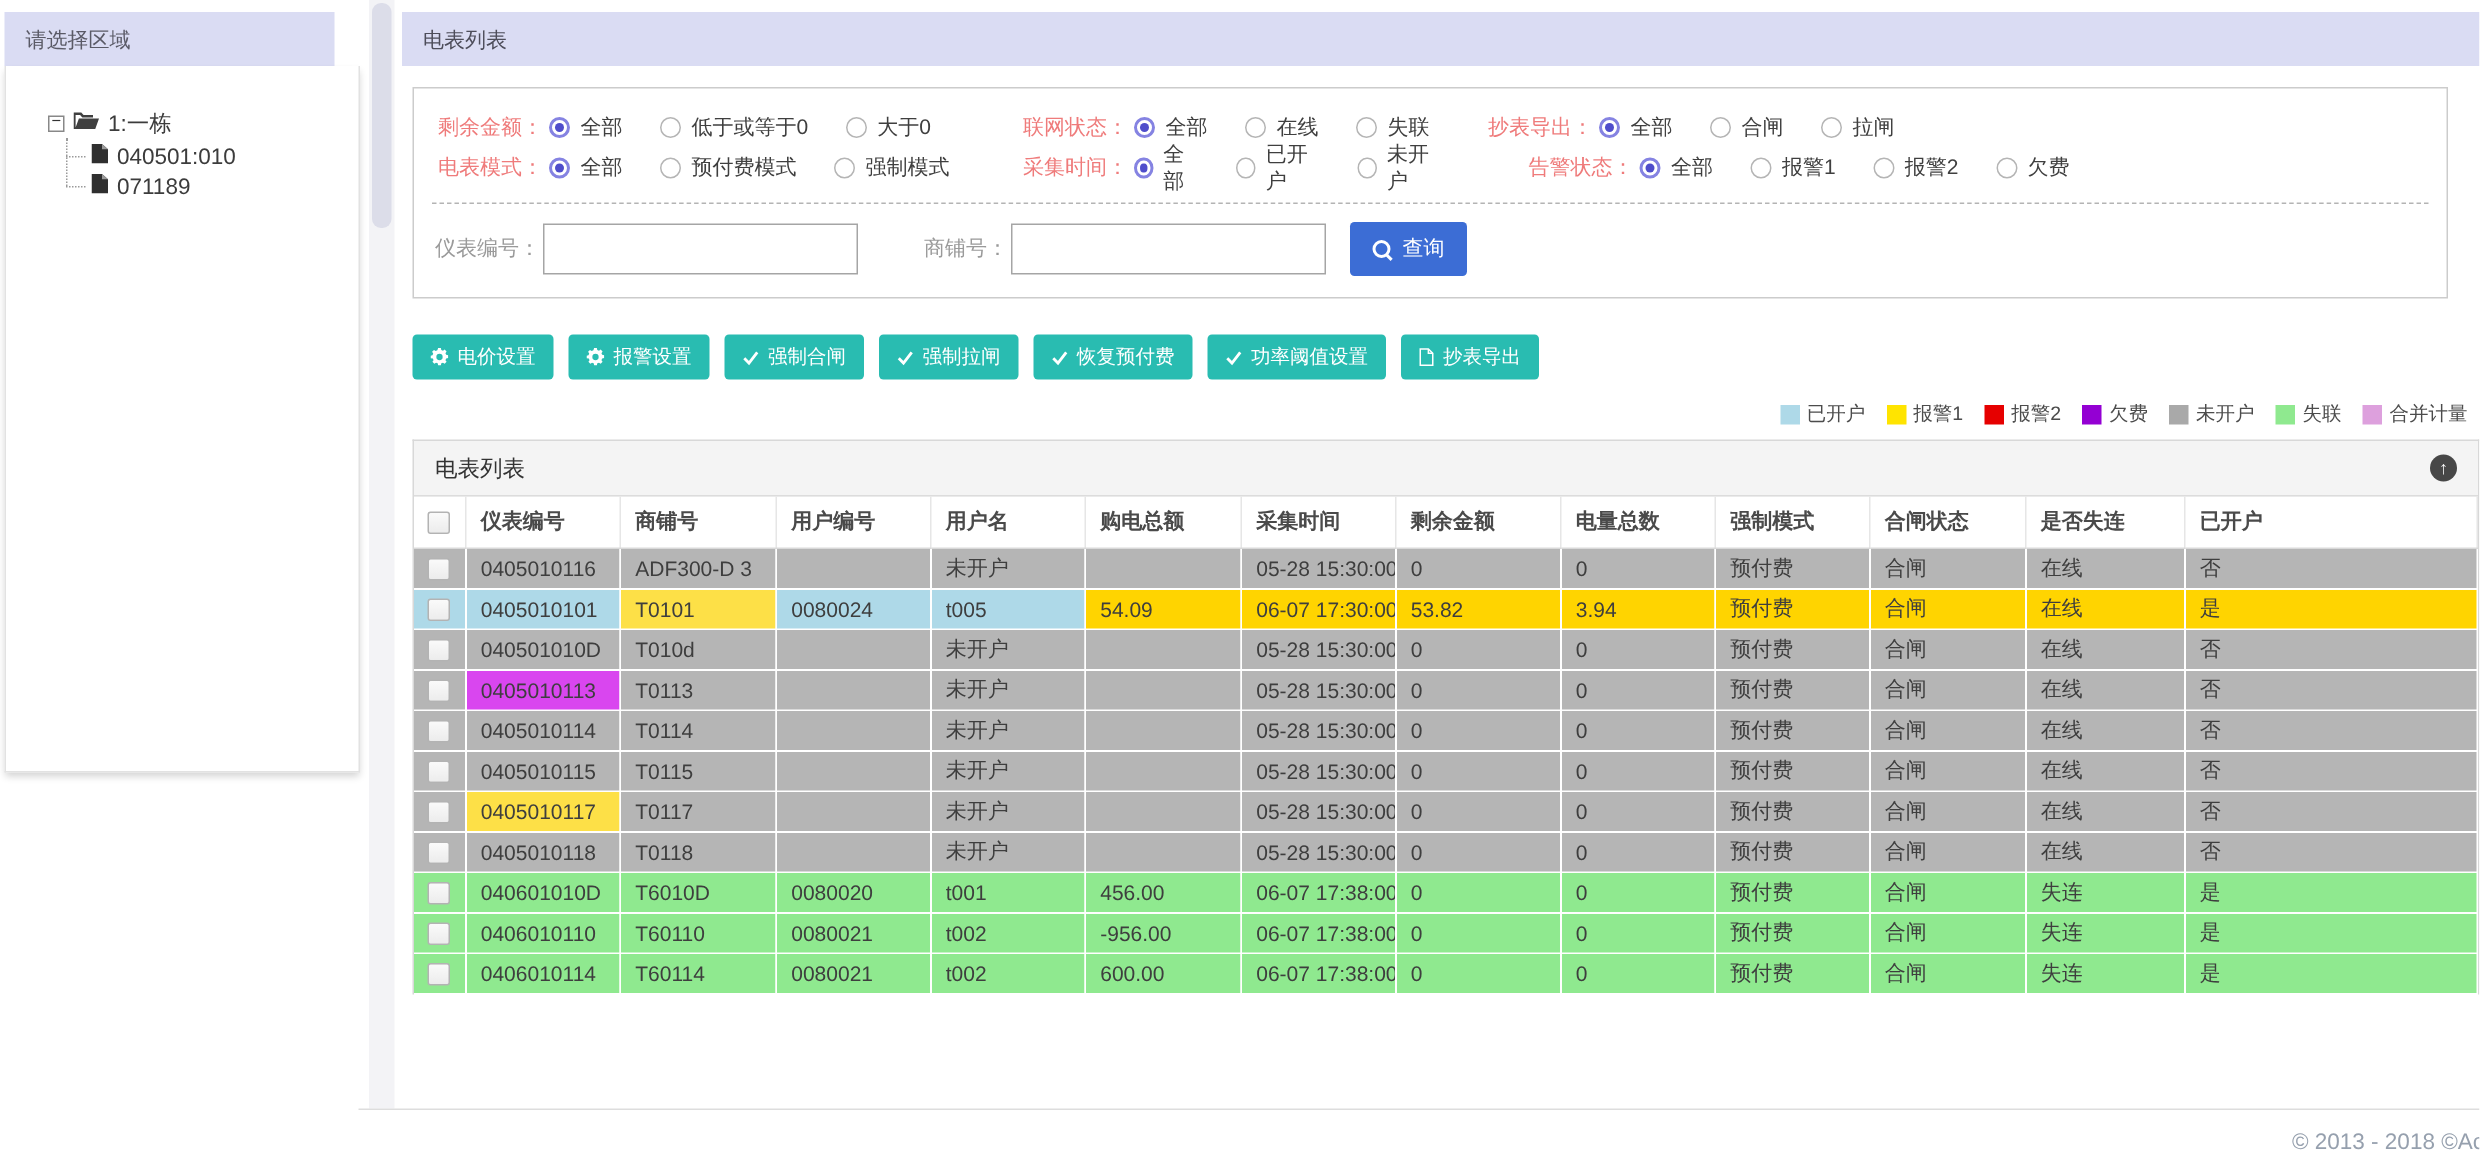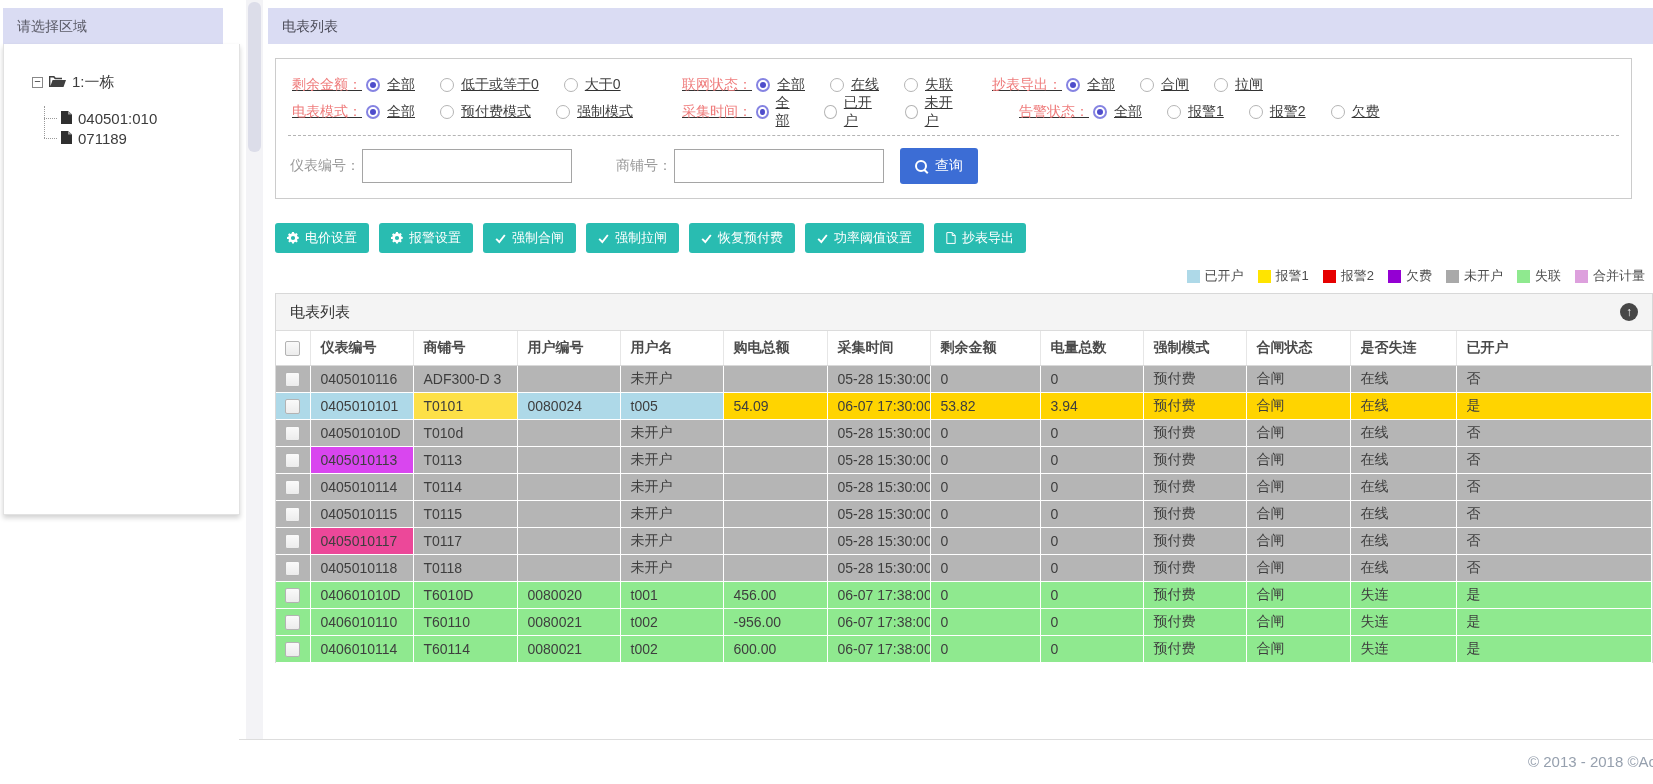--- a/index.html
+++ b/index.html
@@ -18,29 +18,29 @@
   .scroll-thumb{position:absolute;left:2px;top:2px;width:13px;height:150px;background:#dcdde9;border-radius:6px;}
   
   .sidebar-card{position:absolute;left:3px;top:44px;width:237px;height:471px;background:#fff;
     border:1px solid #e2e2e2;border-top:none;box-sizing:border-box;
     box-shadow:0 3px 5px rgba(0,0,0,.18);}
   .tree{padding:28px 0 0 28px;font-size:15px;color:#3c3c3c;}
   .tree-root{display:flex;align-items:center;gap:6px;height:20px;}
   .minusbox{width:11px;height:11px;border:1px solid #888;background:#fff;display:inline-flex;
     align-items:center;justify-content:center;font-size:11px;line-height:1;color:#333;box-sizing:border-box;}
   .minusbox::before{content:'−';margin-top:-1px;}
-  .tree-kids{margin-left:5px;position:relative;margin-top:16px;}
+  .tree-kids{margin-left:5px;position:relative;margin-top:2px;}
   .tree-kids::before{content:'';position:absolute;left:7px;top:-2px;bottom:10px;border-left:1px dotted #9a9a9a;}
   .tree-kid{display:flex;align-items:center;gap:6px;height:20px;padding-left:24px;position:relative;}
   .tree-kid::before{content:'';position:absolute;left:7px;top:50%;width:13px;border-top:1px dotted #9a9a9a;}
   
   .main{position:absolute;left:268px;top:44px;right:0;bottom:44px;overflow:hidden;}
   
   .filter-panel{margin:14px 21px 0 7px;border:1px solid #ccc;padding:12px 0 14px 10px;box-sizing:border-box;}
-  .frow{display:flex;align-items:center;height:27px;text-decoration:underline;}
+  .frow{display:flex;align-items:center;height:27px;}
   .fgroup{display:flex;align-items:center;}
   .fgroup.g0{width:390px;}
   .fgroup.g1{width:310px;}
   #filter-row2 .fgroup.g2{margin-left:27px;}
   .flabel{color:#ef7b7b;min-width:76px;text-align:right;margin-right:4px;}
   .fopt{display:inline-flex;align-items:center;margin-right:25px;cursor:pointer;color:#3f3f3f;}
   .radio{width:14px;height:14px;border:1px solid #b5b5b5;border-radius:50%;background:#fff;
     display:inline-block;margin-right:7px;position:relative;box-sizing:border-box;}
   .radio.sel{border:2px solid #8583e2;}
   .radio.sel::after{content:'';position:absolute;left:2px;top:2px;right:2px;bottom:2px;border-radius:50%;background:#4f4dcb;}
@@ -450,21 +450,21 @@
             <td style="background:#b5b5b5">05-28 15:30:00</td>
             <td style="background:#b5b5b5">0</td>
             <td style="background:#b5b5b5">0</td>
             <td style="background:#b5b5b5">预付费</td>
             <td style="background:#b5b5b5">合闸</td>
             <td style="background:#b5b5b5">在线</td>
             <td style="background:#b5b5b5">否</td>
           </tr>
           <tr>
             <td class="cb-cell" style="background:#b5b5b5"><span class="checkbox"></span></td>
-            <td style="background:#ec4899">0405010117</td>
+            <td style="background:#fde047">0405010117</td>
             <td style="background:#b5b5b5">T0117</td>
             <td style="background:#b5b5b5"></td>
             <td style="background:#b5b5b5">未开户</td>
             <td style="background:#b5b5b5"></td>
             <td style="background:#b5b5b5">05-28 15:30:00</td>
             <td style="background:#b5b5b5">0</td>
             <td style="background:#b5b5b5">0</td>
             <td style="background:#b5b5b5">预付费</td>
             <td style="background:#b5b5b5">合闸</td>
             <td style="background:#b5b5b5">在线</td>

